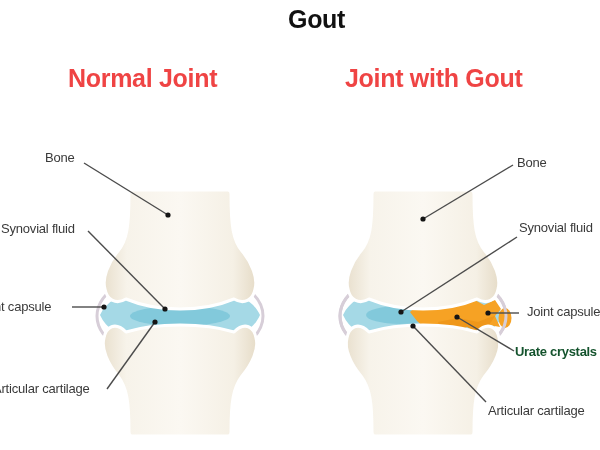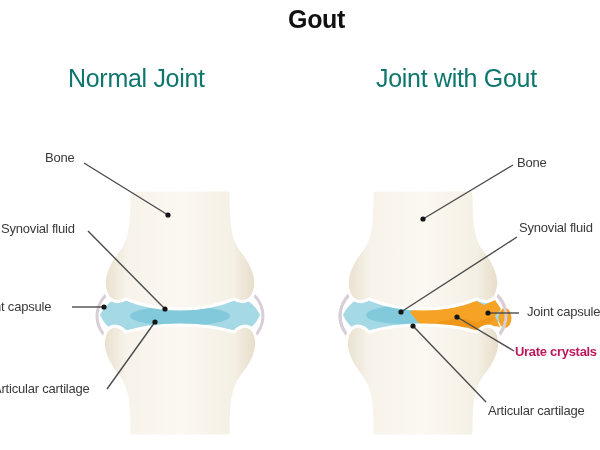--- a/index.html
+++ b/index.html
@@ -8,25 +8,25 @@
     font-family:"Liberation Sans","DejaVu Sans",sans-serif;
     position:relative;
   }
   .canvas{position:absolute;left:0;top:0;width:600px;height:450px;text-align:right;}
   .title{
     position:absolute;left:288px;top:5px;
     font-size:25px;font-weight:bold;color:#111111;letter-spacing:-0.3px;
   }
   .heading{
     position:absolute;top:64px;
-    font-size:25px;font-weight:normal;color:#0f766e;letter-spacing:-0.3px;
+    font-size:25px;font-weight:bold;color:#ef4444;letter-spacing:-0.3px;
     white-space:nowrap;
   }
   .heading-left{left:68px;}
-  .heading-right{left:376px;}
+  .heading-right{left:345px;}
   .joint{position:absolute;width:170px;height:250px;}
   .joint svg{overflow:visible;display:block;}
   .joint-left{left:95px;top:188px;}
   .joint-right{left:338px;top:188px;}
   .capsule{fill:#ffffff;stroke:#d7ced8;stroke-width:3;}
   .capsule-redraw{fill:none;stroke:#d7ced8;stroke-width:3;}
   .fluid{fill:#a5d9e6;}
   .fluid-dark{fill:#79c4d8;opacity:0.8;}
   .bone{fill:url(#boneGrad);stroke:#ffffff;stroke-width:3;stroke-linejoin:round;}
   .urate{fill:#f6a224;}
@@ -38,21 +38,21 @@
     position:absolute;font-size:13px;color:#3a3a3a;white-space:nowrap;
     letter-spacing:-0.2px;
   }
   .lbl-bone-l{left:45px;top:150px;}
   .lbl-syn-l{left:1px;top:221px;}
   .lbl-cap-l{left:-22px;top:299px;}
   .lbl-cart-l{left:-7px;top:381px;}
   .lbl-bone-r{left:517px;top:155px;}
   .lbl-syn-r{left:519px;top:220px;}
   .lbl-cap-r{left:527px;top:304px;}
-  .lbl-urate-r{left:515px;top:344px;font-size:13px;font-weight:bold;color:#be185d;letter-spacing:-0.3px;}
+  .lbl-urate-r{left:515px;top:344px;font-size:13px;font-weight:bold;color:#14532d;letter-spacing:-0.3px;}
   .lbl-cart-r{left:488px;top:403px;}
 </style>
 </head>
 <body>
 
 <div class="canvas">
 
   <div class="title">Gout</div>
   <div class="heading heading-left">Normal Joint</div>
   <div class="heading heading-right">Joint with Gout</div>

